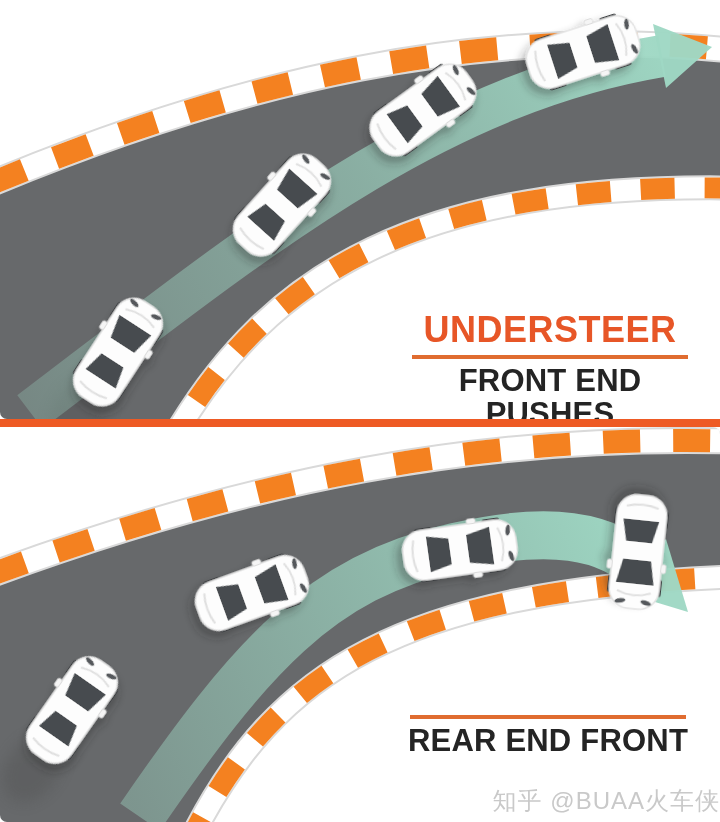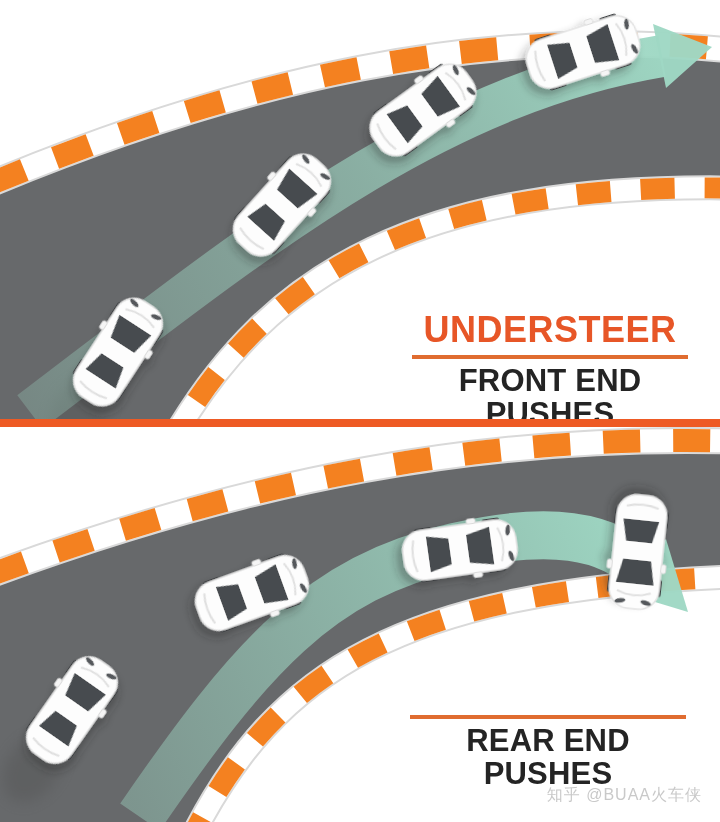--- a/index.html
+++ b/index.html
@@ -1,18 +1,18 @@
 <!DOCTYPE html>
 <html style="--accent: #e75627; --underline: #e06c30; --subtitle-text: #242424; --divider: #ee5a24; --road: #67696b; --curb-orange: #f48120; --curb-white: #ffffff; --path-teal: #9fd8c4; --watermark-gray: #c9c9c9;"><head>
 <meta charset="utf-8">
 <style>
   html,body{margin:0;padding:0;background:#ffffff;}
   .figure{position:relative;width:720px;height:822px;overflow:hidden;background:#fff;
           font-family:"Liberation Sans","DejaVu Sans",sans-serif;}
-  .panel{position:relative;width:720px;overflow:hidden;background:#fff;}
+  .panel{position:relative;width:720px;overflow:hidden;background:#fff;border-radius:7px;}
   .panel-top{height:419px;}
   .panel-bottom{height:395px;}
   .divider{width:720px;height:8px;background:var(--divider,#ee5a24);}
   svg{display:block;}
 
   .road{fill:var(--road,#67696b);}
   .curb-edge{fill:none;stroke:#d9d9d9;}
   .curb-base{fill:none;stroke:var(--curb-white,#ffffff);}
   .curb-blocks{fill:none;stroke:var(--curb-orange,#f48120);}
 
@@ -24,21 +24,21 @@
   .car-mirror{fill:#f5f5f5;stroke:#d5d5d5;stroke-width:0.8;}
 
   .caption{position:absolute;width:292px;text-align:center;}
   .panel-top .caption{top:312px;left:404px;}
   .panel-bottom .caption{top:281px;left:402px;}
   .caption .title{font-size:36px;font-weight:700;line-height:1;letter-spacing:0.5px;
                   color:var(--accent,#e75627);}
   .caption .rule{height:4px;margin:7px 8px 6px;background:var(--underline,#e06c30);}
   .caption .subtitle{font-size:31px;font-weight:700;line-height:1.05;letter-spacing:0.2px;
                      color:var(--subtitle-text,#242424);}
-  .watermark{position:absolute;top:358px;right:18px;font-size:16px;letter-spacing:1px;
+  .watermark{position:absolute;top:358px;right:0;font-size:24px;letter-spacing:1px;
              color:var(--watermark-gray,#c9c9c9);margin-left:16px;}
 </style>
 </head>
 <body>
 
 <svg width="0" height="0" style="position:absolute" aria-hidden="true">
   <defs>
     <filter id="car-shadow" x="-60%" y="-60%" width="220%" height="220%">
       <feDropShadow dx="4" dy="6" stdDeviation="4" flood-color="#2a2a2a" flood-opacity="0.35"></feDropShadow>
     </filter>
@@ -131,18 +131,18 @@
       <path d="M 140 390 C 250 230 320 150 455 120 C 545 99 610 105 648 148" stroke="url(#grad-bottom)" stroke-width="48" fill="none"></path>
       <polygon points="688,185 612,162 666,112" fill="#9fd8c4" opacity="0.97"></polygon>
 
       <use href="#car-shape" transform="translate(72 283) rotate(35)" filter="url(#car-shadow)"></use>
       <use href="#car-shape" transform="translate(252 166) rotate(70)" filter="url(#car-shadow)"></use>
       <use href="#car-shape" transform="translate(460 123) rotate(82)" filter="url(#car-shadow)"></use>
       <use href="#car-shape" transform="translate(638 125) rotate(186)" filter="url(#car-shadow)"></use>
     </svg>
     <div class="caption">
       <div class="rule"></div>
-      <div class="subtitle">REAR END PUSHES</div>
+      <div class="subtitle">REAR END FRONT</div>
     </div>
     <div class="watermark">知乎 @BUAA火车侠</div>
   </section>
 
 </div>
 
 </body></html>

